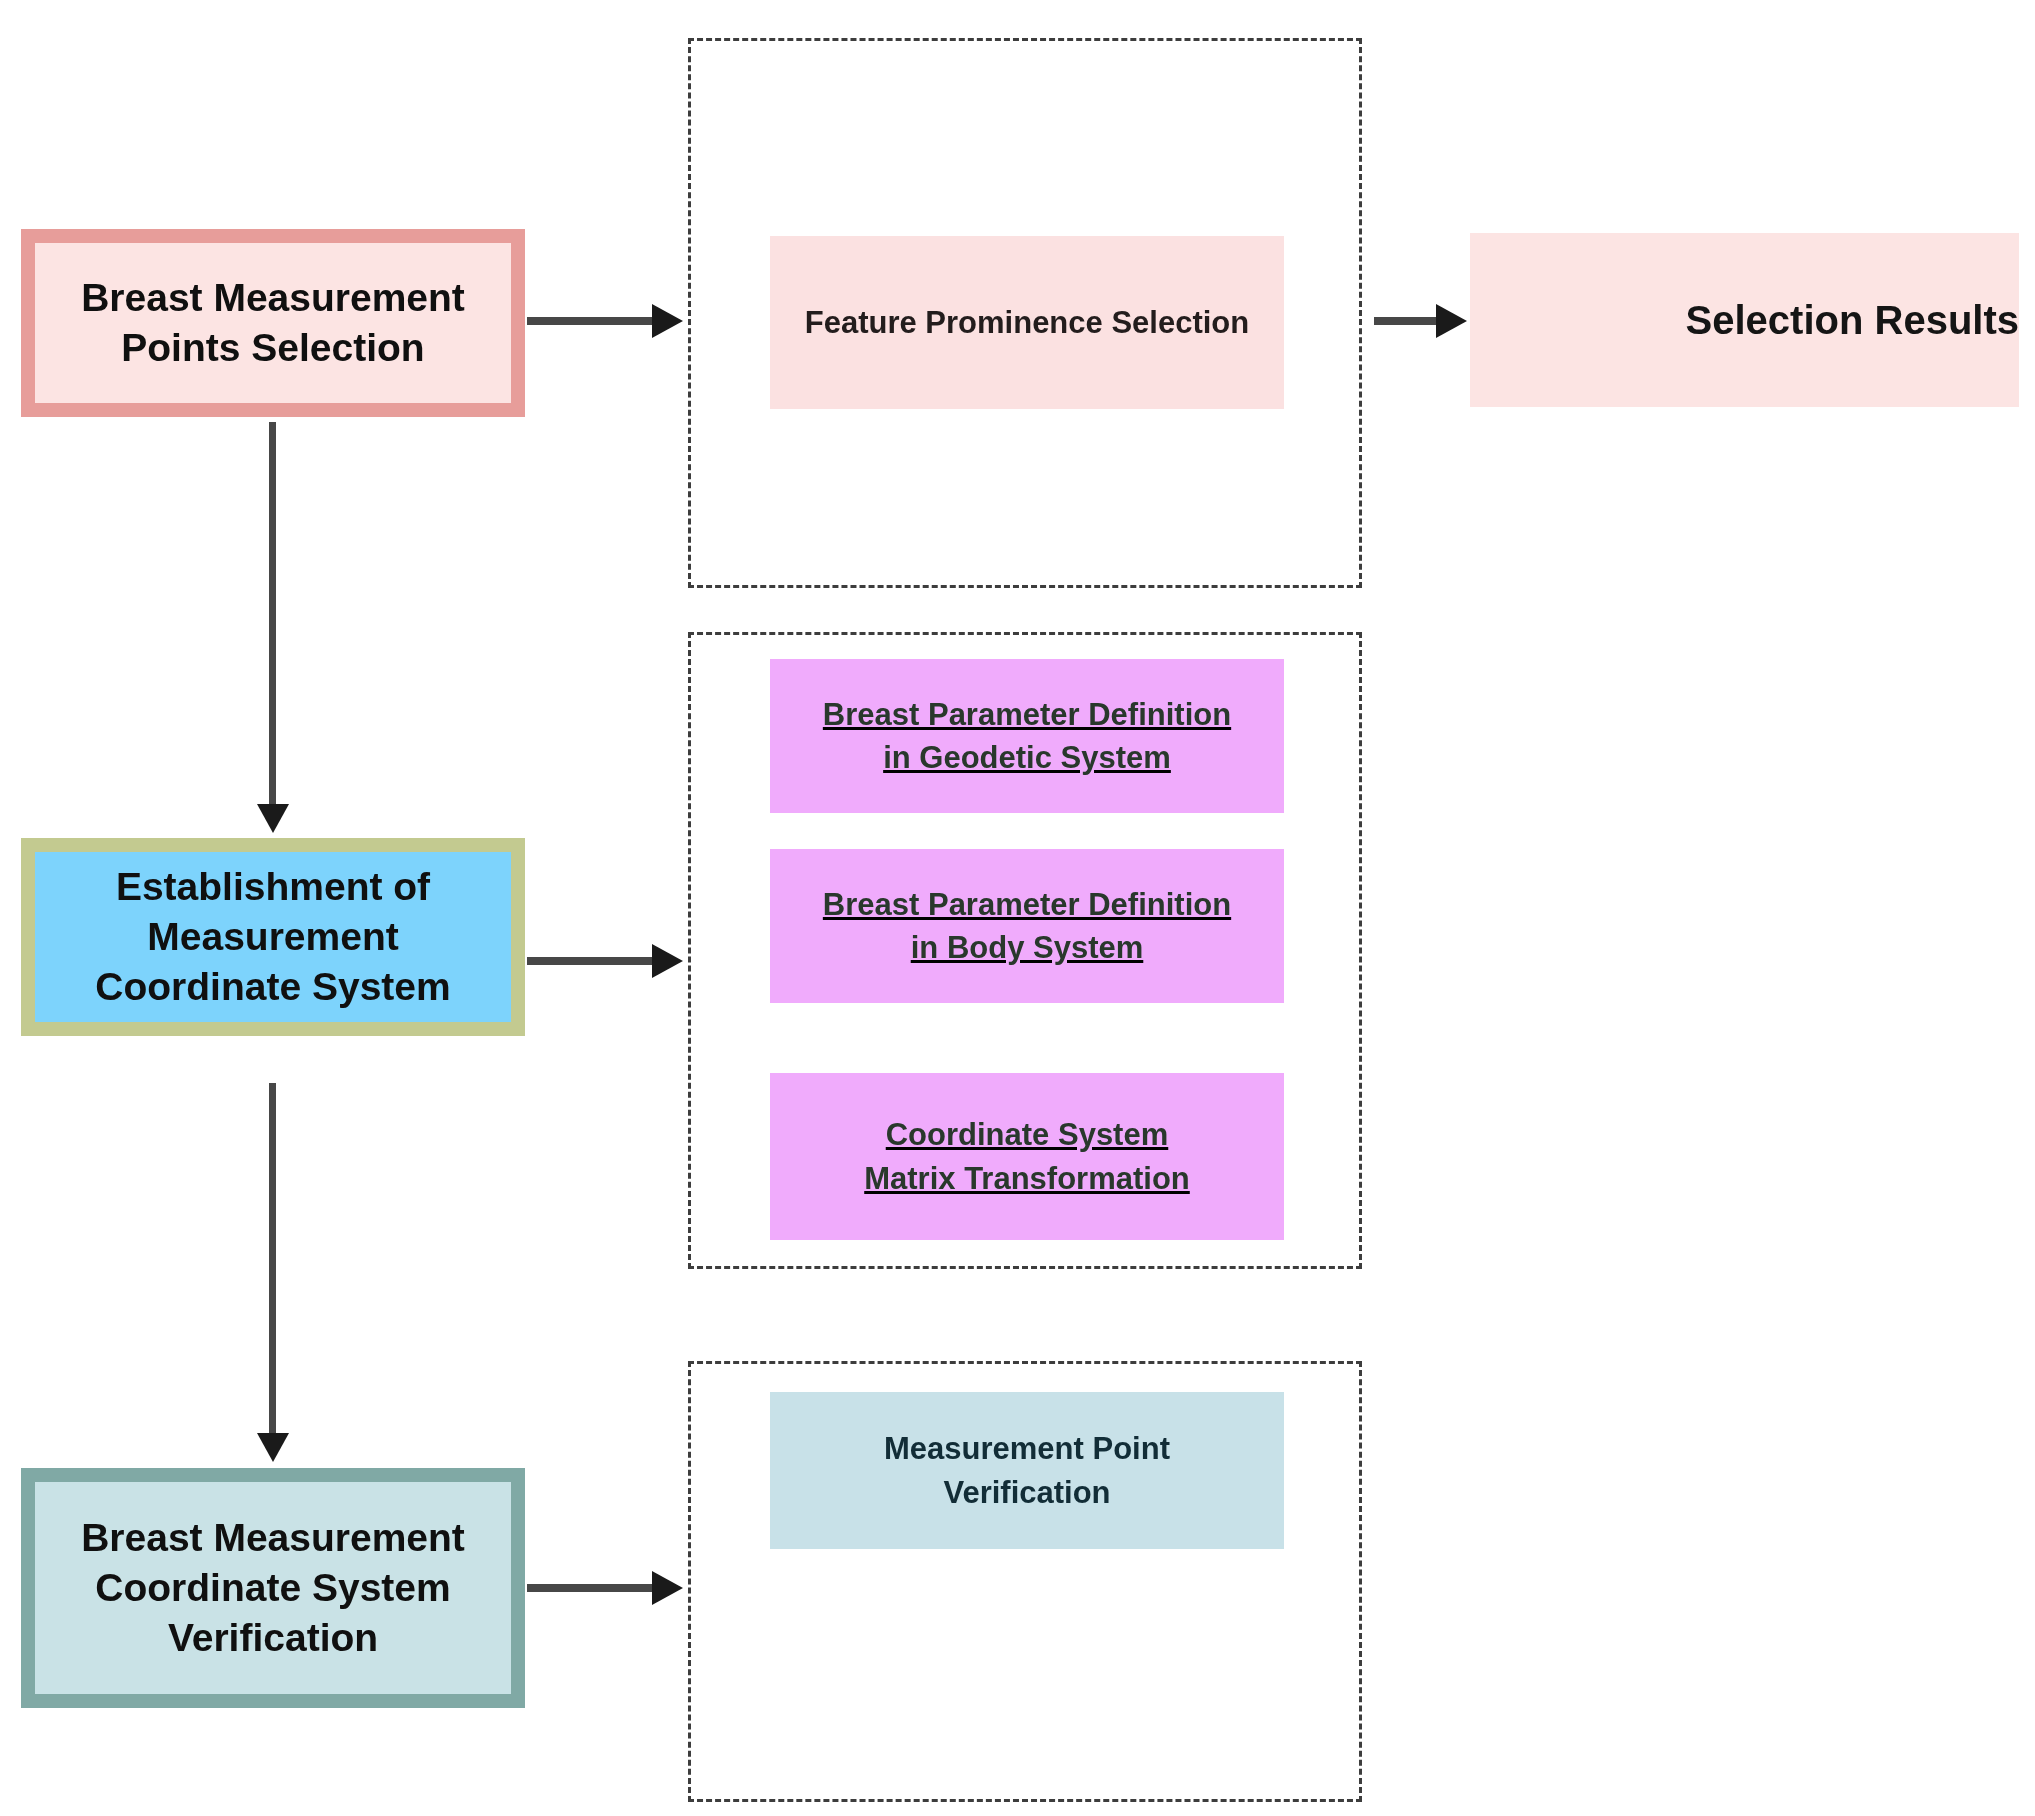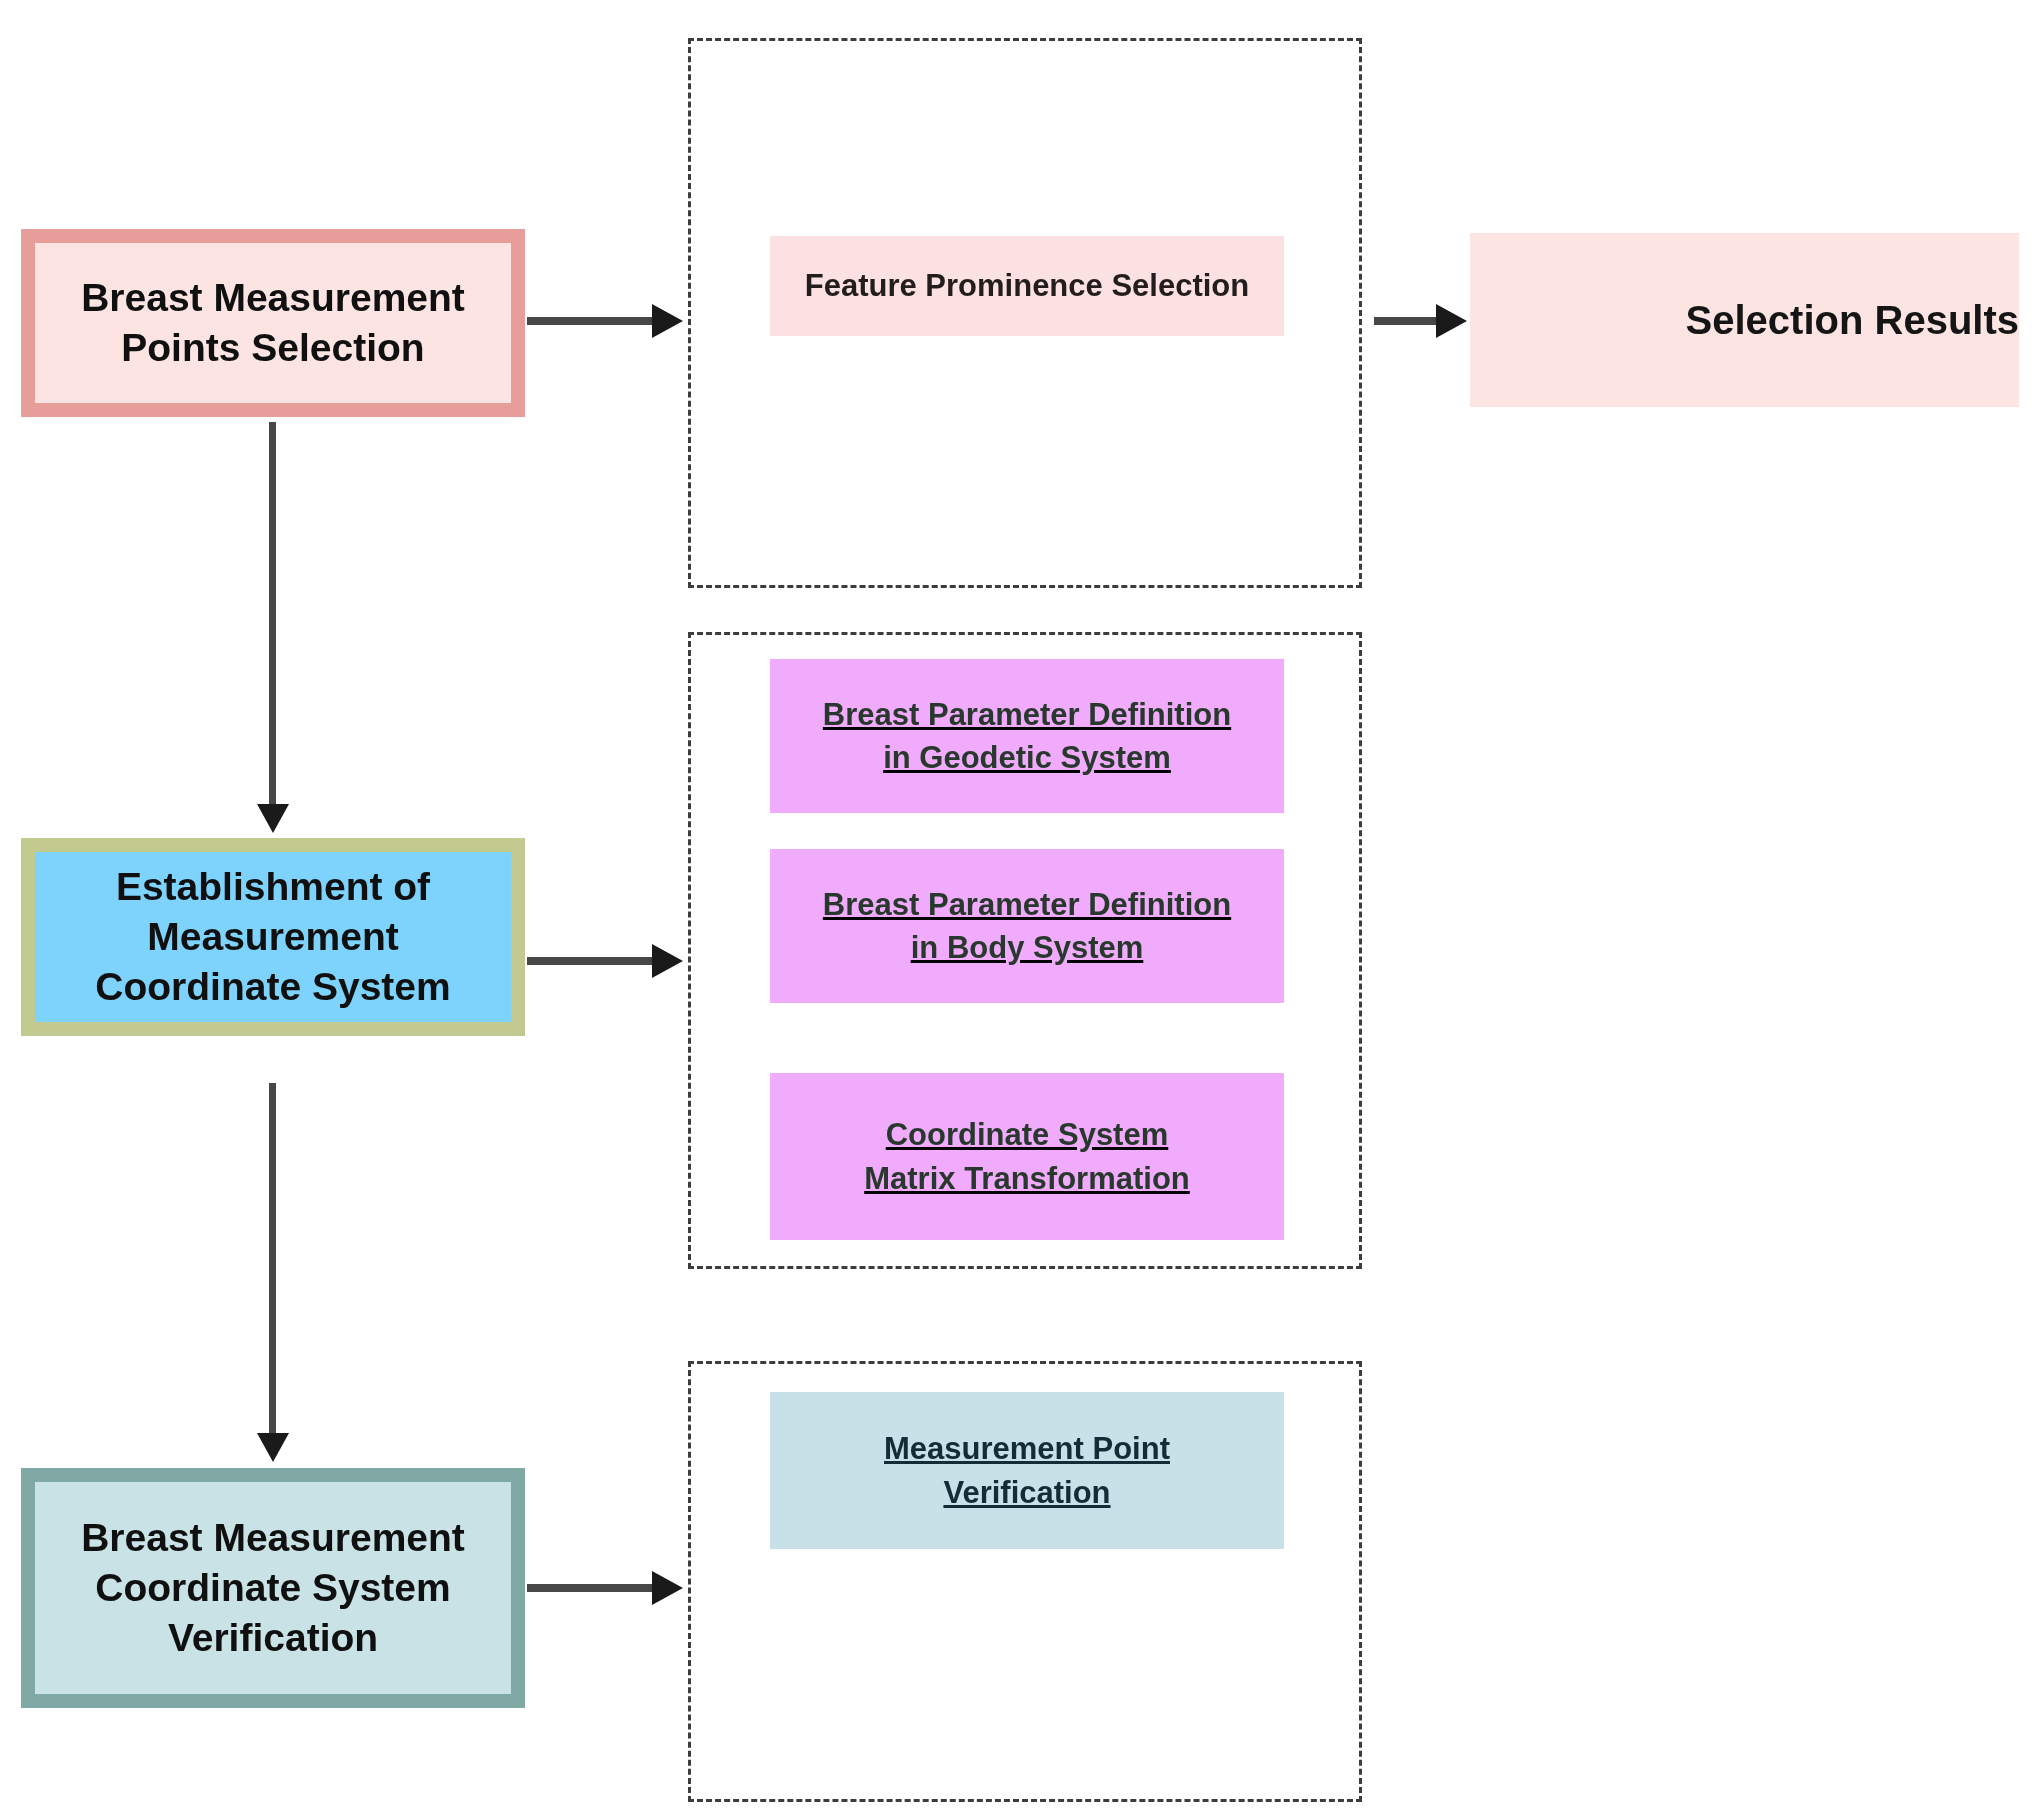--- a/index.html
+++ b/index.html
@@ -74,24 +74,24 @@
   }
   .item .label {
     font-size: 31px;
     line-height: 1.4;
   }
   .item.pink  { background: #fbe1e1; }
   .item.pink .label  { color: #231d1d; }
   .item.green { background: #f0abfc; text-decoration: underline; }
   .item.green .label { color: #29382c; }
   .item.blue  { background: #c8e1e8; }
-  .item.blue .label  { color: #122d37; text-decoration: underline; }
+  .item.blue .label  { color: #122d37; }
 
   .g1-i1 { top: 26.4px;  height: 137px; }
-  .g1-i2 { top: 195px; height: 100px; }
+  .g1-i2 { top: 195px; height: 173px; }
   .g1-i3 { top: 367px; height: 137px; }
 
   .g2-i1 { top: 24px;  height: 154px; }
   .g2-i2 { top: 214px; height: 154px; }
   .g2-i3 { top: 438px; height: 167px; }
 
   .g3-i1 { top: 28px;  height: 157px; }
   .g3-i2 { top: 242px; height: 165px; }
 
   

